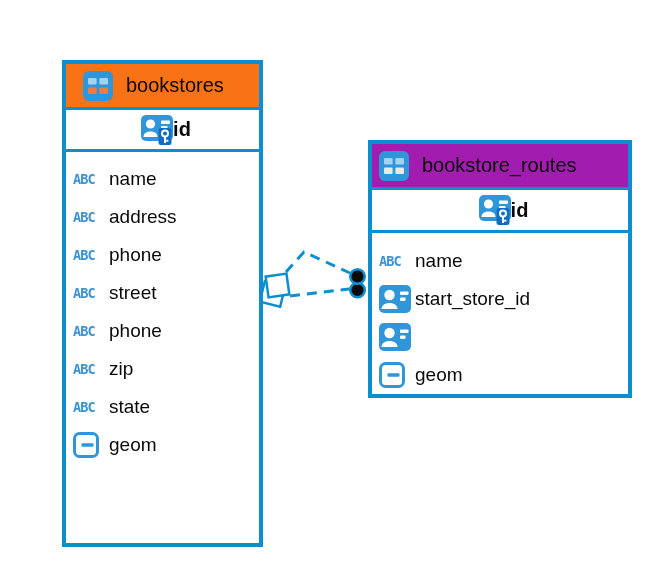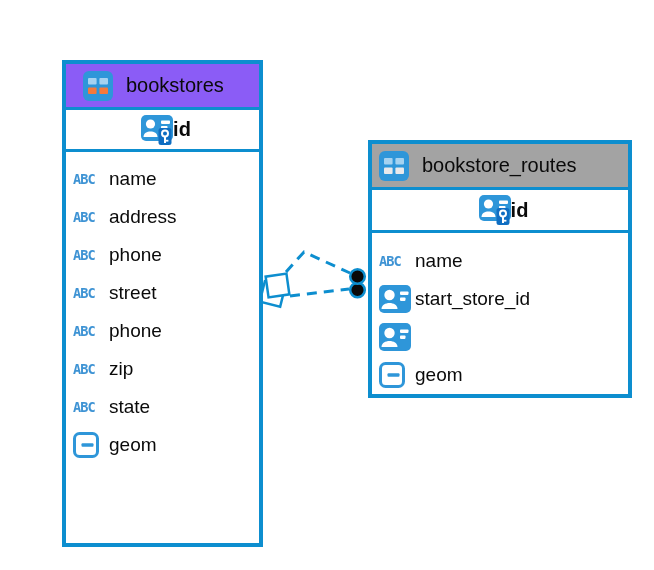--- a/index.html
+++ b/index.html
@@ -109,21 +109,21 @@
     <rect x="-10.5" y="-10.5" width="21" height="21" transform="translate(272.5,294) rotate(14)"></rect>
     <rect x="-10.5" y="-10.5" width="21" height="21" transform="translate(277.5,285.5) rotate(-8)"></rect>
   </g>
   <g fill="#0a0a0a" stroke="#0d8ecf" stroke-width="2.5">
     <circle cx="357.5" cy="290" r="7.3"></circle>
     <circle cx="357.5" cy="276.5" r="7.3"></circle>
   </g>
 </svg>
 
 <div class="table" id="table-bookstores">
-  <div class="thead" style="background: #8b5cf6; padding-left: 17px;">
+  <div class="thead" style="background: #f97316; padding-left: 17px;">
     <span class="icon-slot">
       <svg class="ic ic-table" viewBox="0 0 30 30" style="color: rgb(245, 121, 59);">
           <use href="#icon-table"></use>
         </svg>
     </span>
     <span class="tlabel">bookstores</span>
   </div>
   <div class="divider"></div>
   <div class="idrow">
     <span class="icon-slot">
@@ -196,21 +196,21 @@
           <svg class="ic ic-geom" viewBox="0 0 26 26">
             <use href="#icon-geom"></use>
           </svg>
         </span>
       <span class="flabel">geom</span>
     </div>
   </div>
 </div>
 
 <div class="table" id="table-routes">
-  <div class="thead" style="background: #a3a3a3;">
+  <div class="thead" style="background: #a21caf;">
     <span class="icon-slot">
       <svg class="ic ic-table" viewBox="0 0 30 30" style="color: rgb(233, 233, 235);">
           <use href="#icon-table"></use>
         </svg>
     </span>
     <span class="tlabel">bookstore_routes</span>
   </div>
   <div class="divider"></div>
   <div class="idrow">
     <span class="icon-slot">

